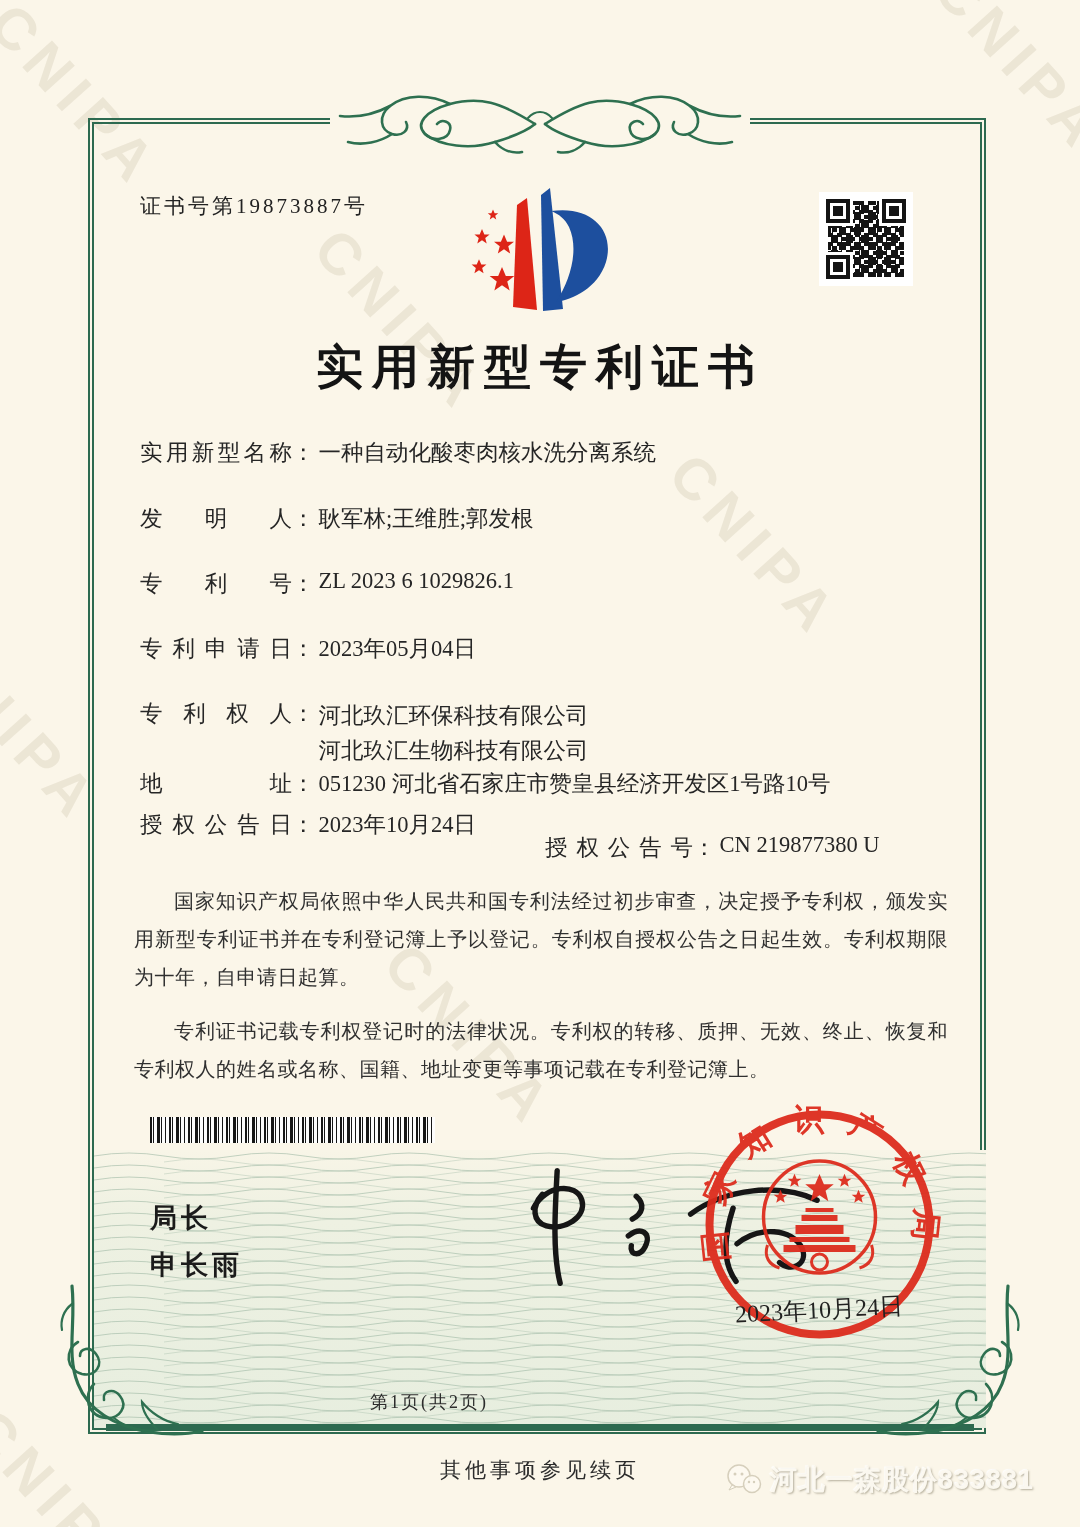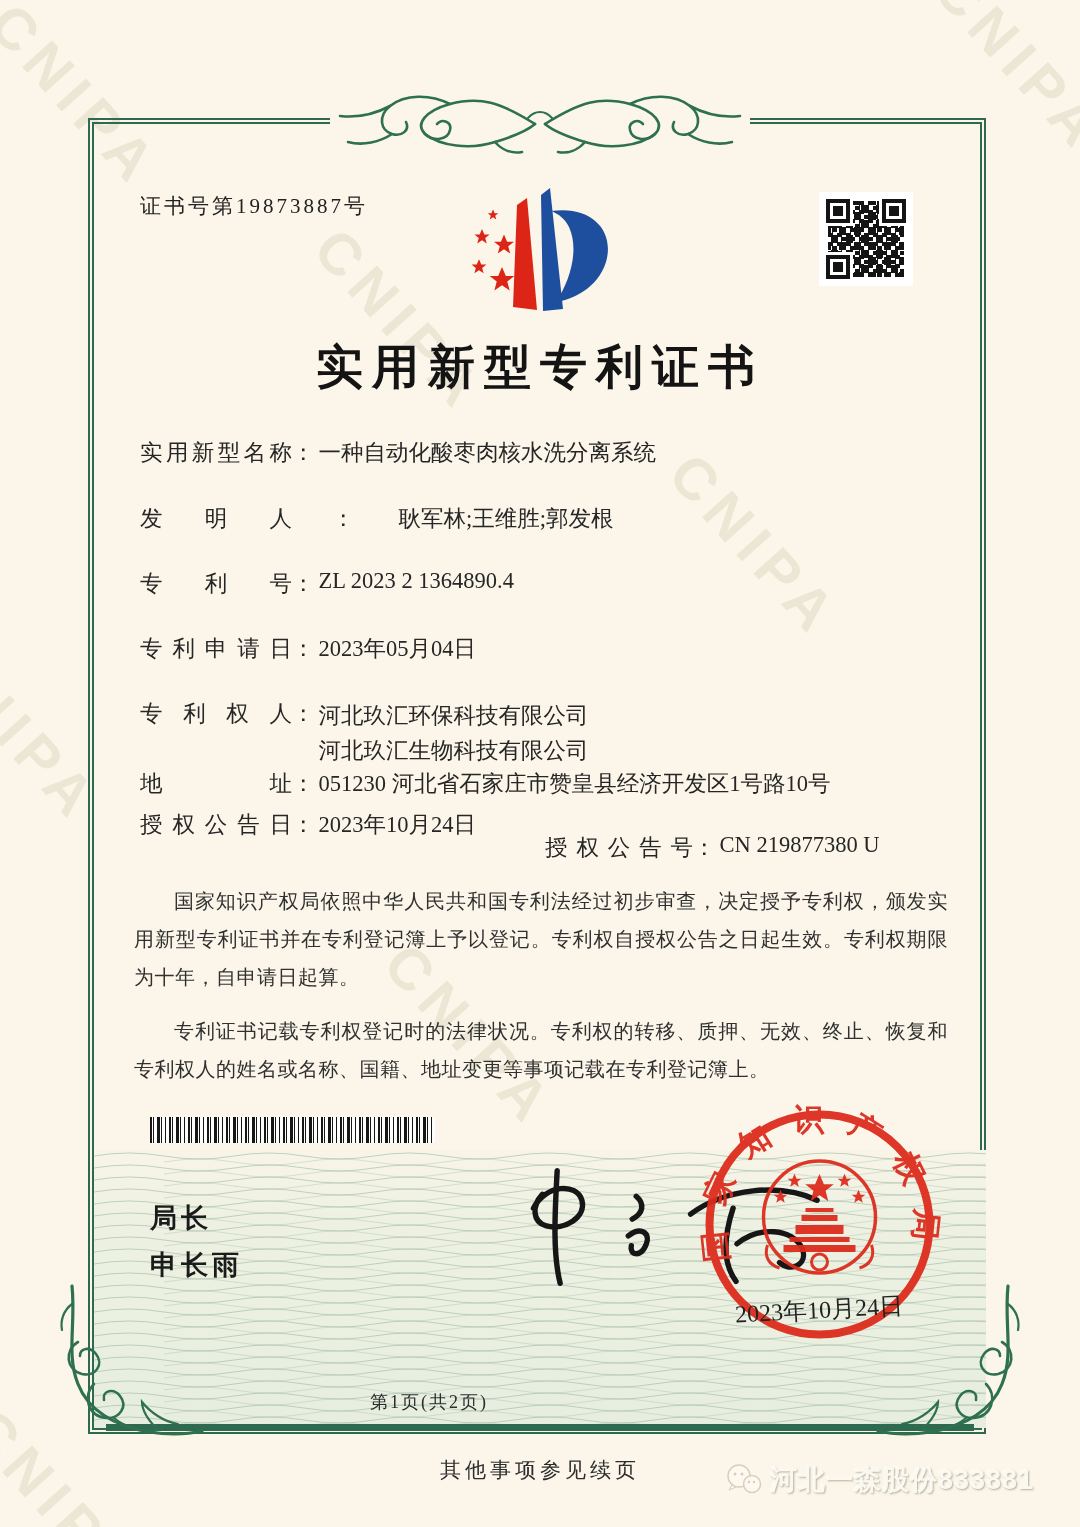--- a/index.html
+++ b/index.html
@@ -166,30 +166,30 @@
   </div>
 
   <div class="title">实用新型专利证书</div>
 
   <div class="frow" style="top:437px;">
     <span class="flabel">实用新型名称</span>
     <span class="fcolon">：</span>
     <span class="fvalue">一种自动化酸枣肉核水洗分离系统</span>
   </div>
 
-  <div class="frow" style="top:503px;gap:40px;">
+  <div class="frow" style="top:503px;">
     <span class="flabel">发明人</span>
     <span class="fcolon">：</span>
     <span class="fvalue">耿军林;王维胜;郭发根</span>
   </div>
 
   <div class="frow" style="top:568px;">
     <span class="flabel">专利号</span>
     <span class="fcolon">：</span>
-    <span class="fvalue">ZL 2023 2 1364890.4</span>
+    <span class="fvalue">ZL 2023 6 1029826.1</span>
   </div>
 
   <div class="frow" style="top:633px;">
     <span class="flabel">专利申请日</span>
     <span class="fcolon">：</span>
     <span class="fvalue">2023年05月04日</span>
   </div>
 
   <div class="frow" style="top:698px;">
     <span class="flabel">专利权人</span>

